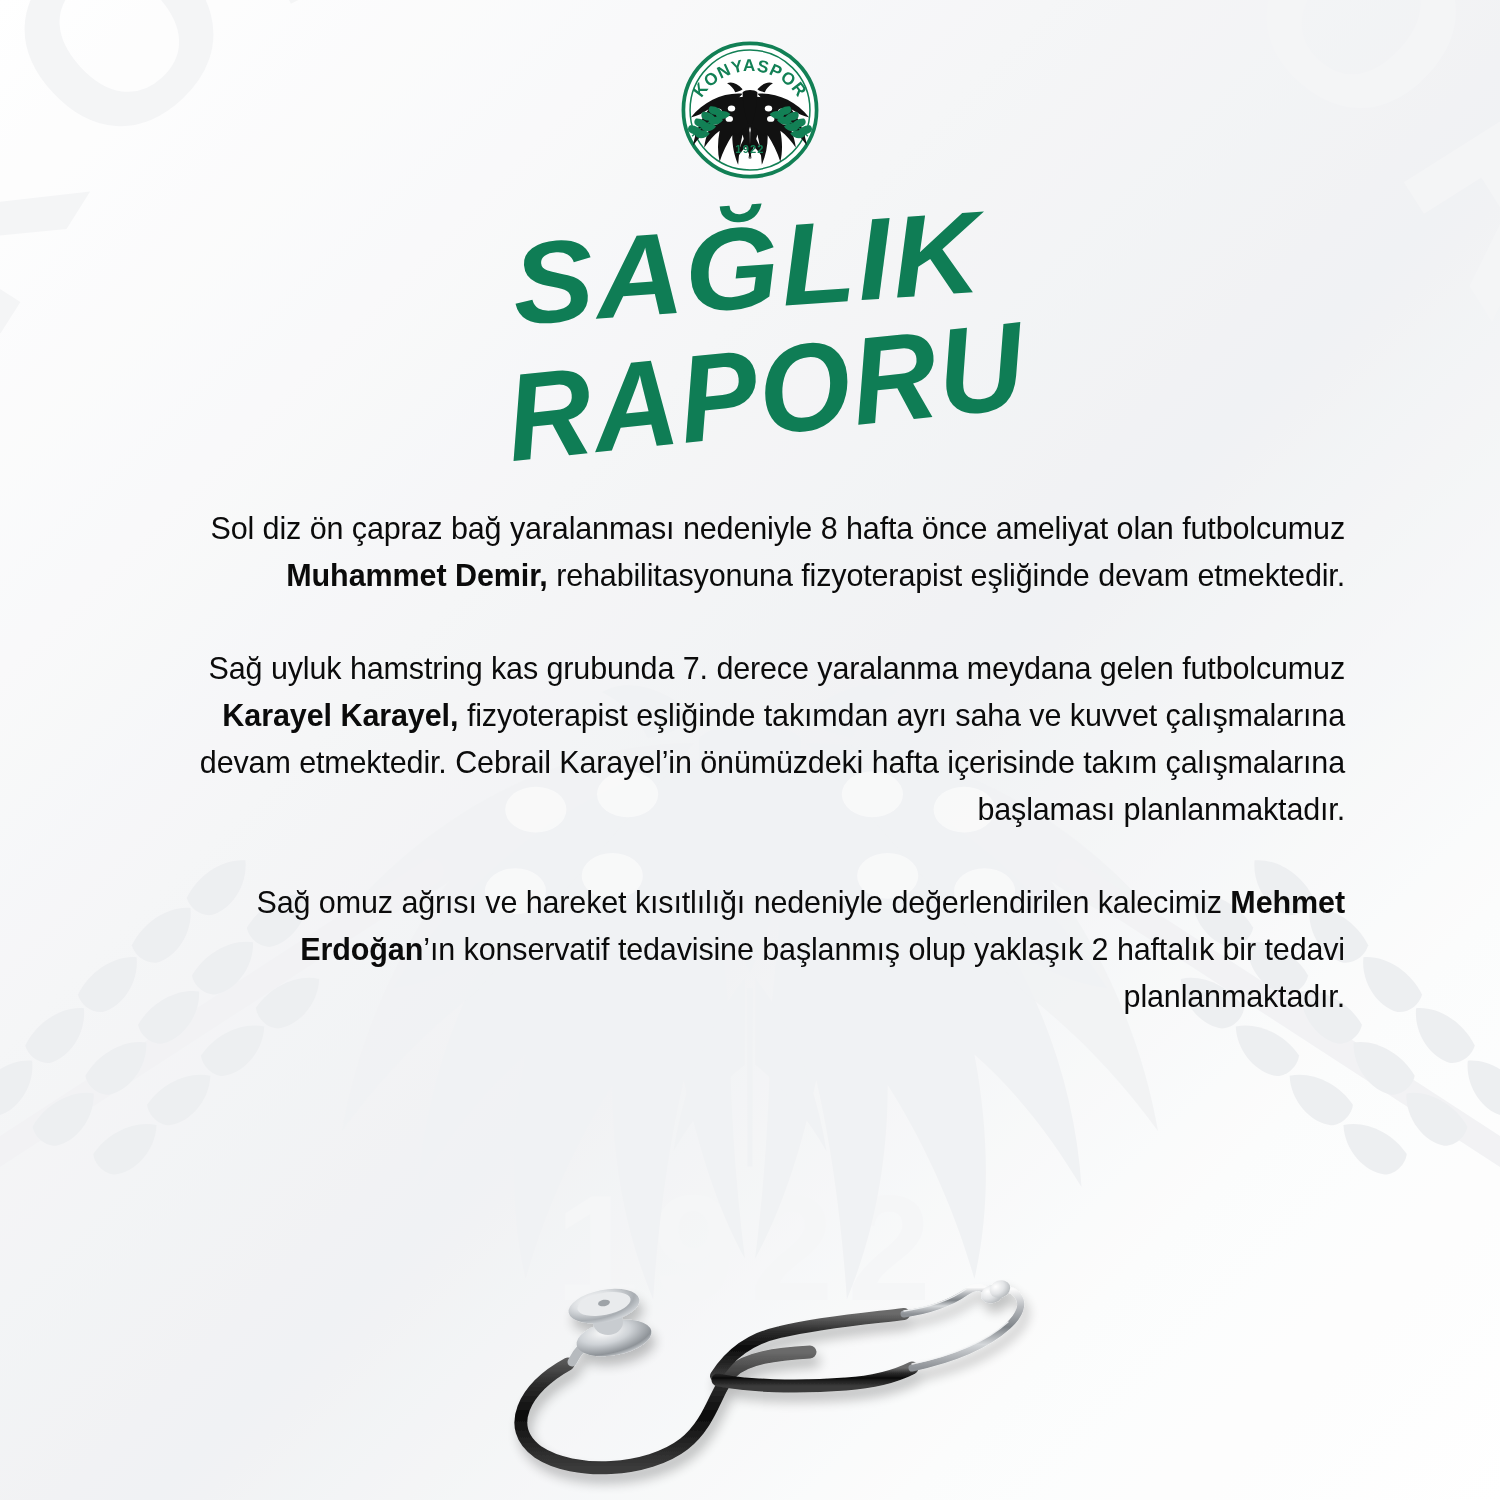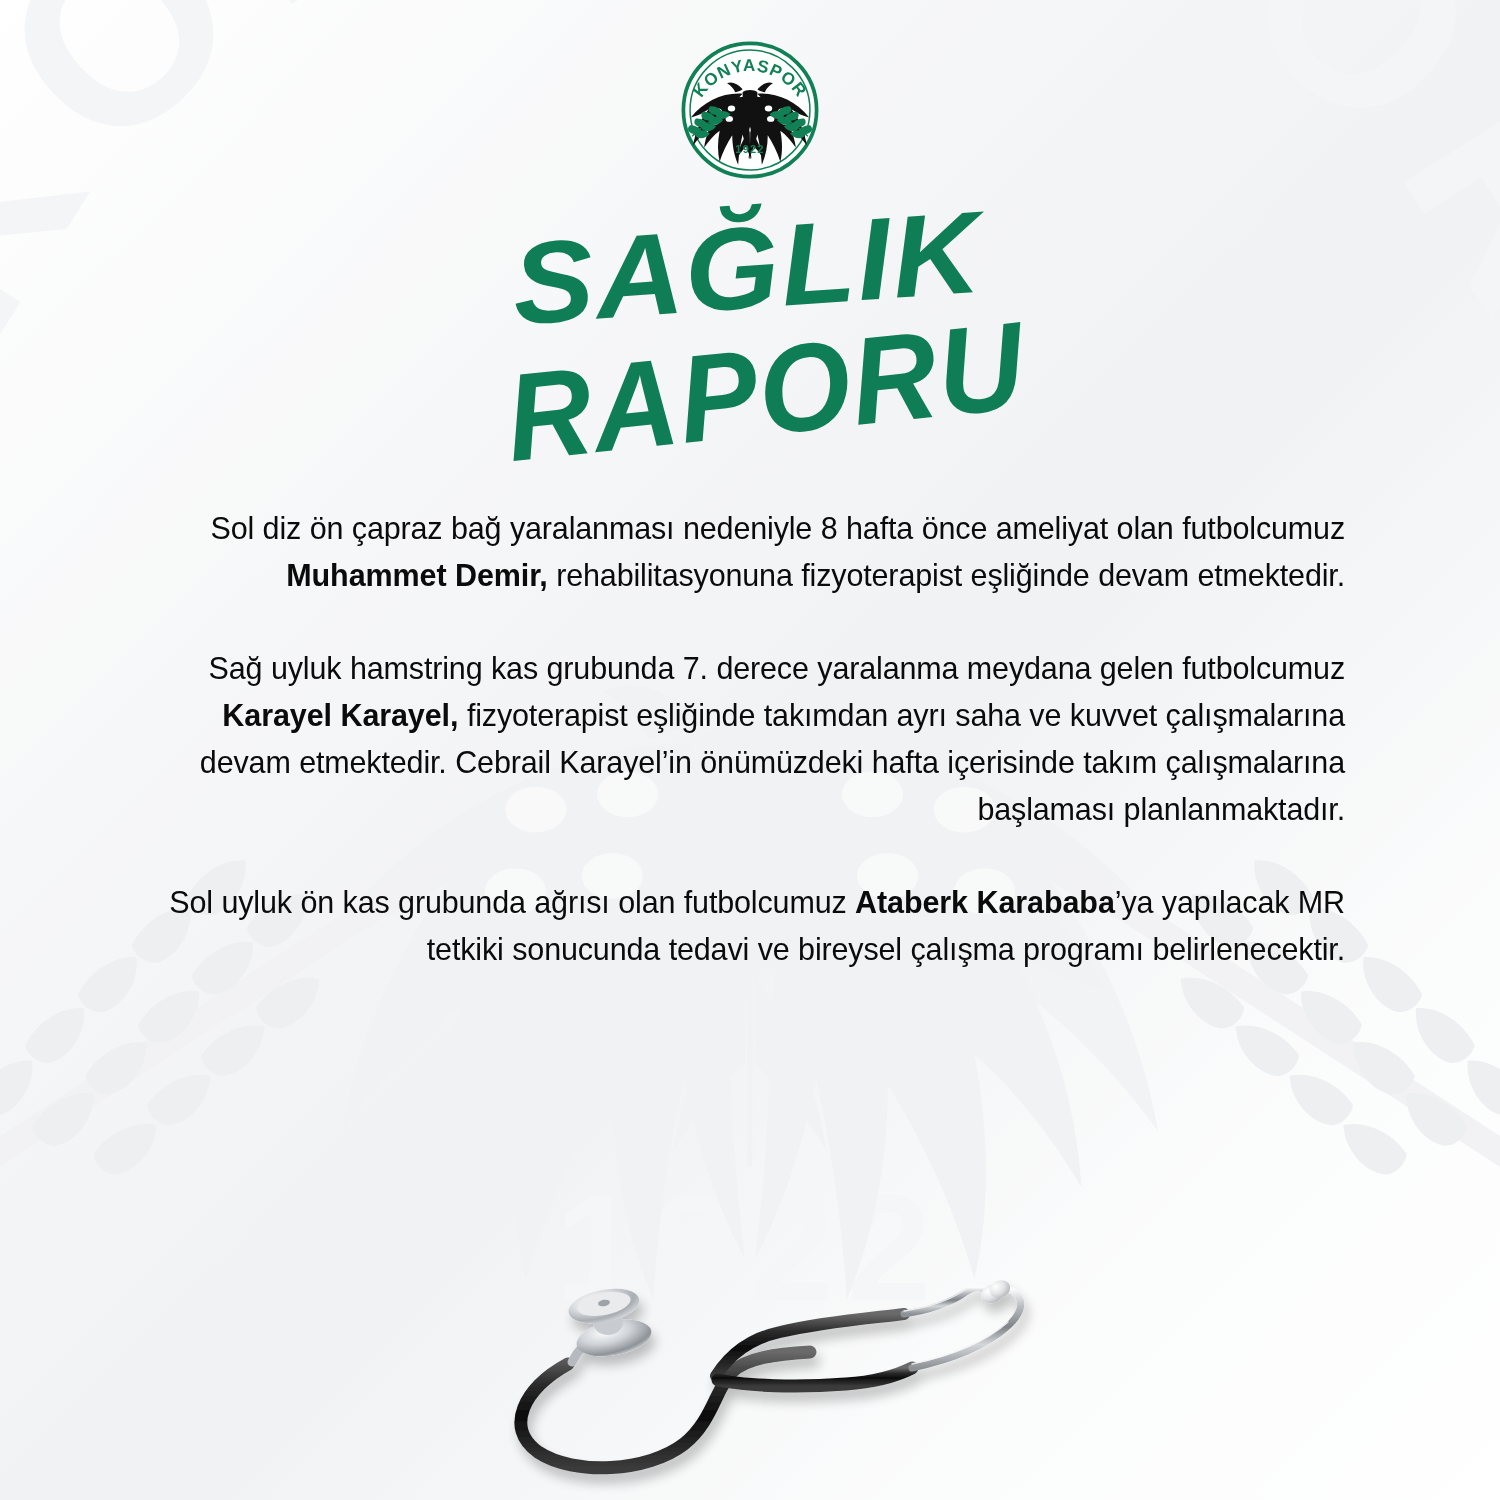--- a/index.html
+++ b/index.html
@@ -301,21 +301,21 @@
   <div class="headline">
     <svg width="760" height="290" viewBox="0 0 760 290" xmlns="http://www.w3.org/2000/svg">
       <text id="hl1" x="380" y="112" text-anchor="middle" transform="rotate(-4 380 112)" font-family="Liberation Sans, sans-serif" font-size="116" font-weight="700" font-style="italic" letter-spacing="2" fill="#0f7d55" textLength="470" lengthAdjust="spacingAndGlyphs">SAĞLIK</text>
       <text id="hl2" x="400" y="238" text-anchor="middle" transform="rotate(-6 400 238)" font-family="Liberation Sans, sans-serif" font-size="124" font-weight="700" font-style="italic" letter-spacing="2" fill="#0f7d55" textLength="520" lengthAdjust="spacingAndGlyphs">RAPORU</text>
     </svg>
   </div>
 
   <div class="report-body">
     <p class="para"><span>Sol diz ön çapraz bağ yaralanması nedeniyle 8 hafta önce ameliyat olan futbolcumuz </span><b>Muhammet Demir,</b><span> rehabilitasyonuna fizyoterapist eşliğinde devam etmektedir.</span></p>
     <p class="para"><span>Sağ uyluk hamstring kas grubunda 7. derece yaralanma meydana gelen futbolcumuz </span><b>Karayel Karayel,</b><span> fizyoterapist eşliğinde takımdan ayrı saha ve kuvvet çalışmalarına devam etmektedir. Cebrail Karayel’in önümüzdeki hafta içerisinde takım çalışmalarına başlaması planlanmaktadır.</span></p>
-    <p class="para"><span>Sol uyluk ön kas grubunda ağrısı olan futbolcumuz </span><b>Ataberk Karababa</b><span>’ya yapılacak MR tetkiki sonucunda tedavi ve bireysel çalışma programı belirlenecektir.</span></p>
+    <p class="para"><span>Sağ omuz ağrısı ve hareket kısıtlılığı nedeniyle değerlendirilen kalecimiz </span><b>Mehmet Erdoğan</b><span>’ın konservatif tedavisine başlanmış olup yaklaşık 2 haftalık bir tedavi planlanmaktadır.</span></p>
   </div>
 
 
   <div class="steth">
     <svg width="560" height="228" viewBox="0 0 560 228" xmlns="http://www.w3.org/2000/svg">
       <defs>
         <linearGradient id="tubeG" x1="0" y1="0" x2="0" y2="1">
           <stop offset="0%" stop-color="#6a6a6a"></stop>
           <stop offset="28%" stop-color="#2b2b2b"></stop>
           <stop offset="55%" stop-color="#0c0c0c"></stop>

